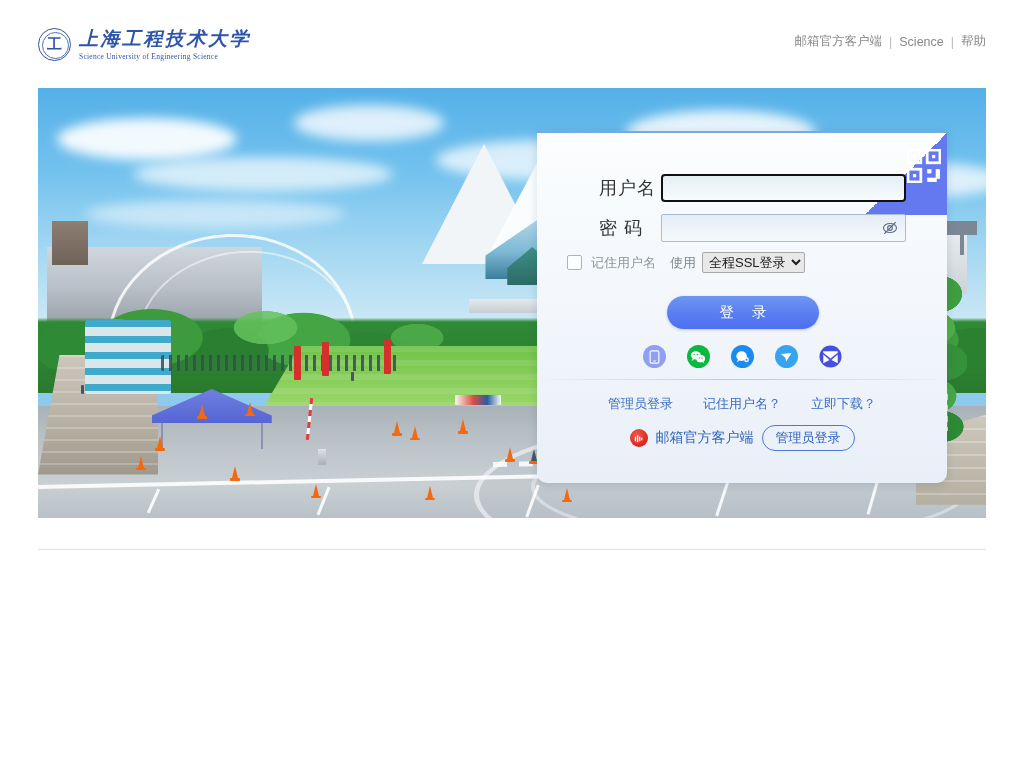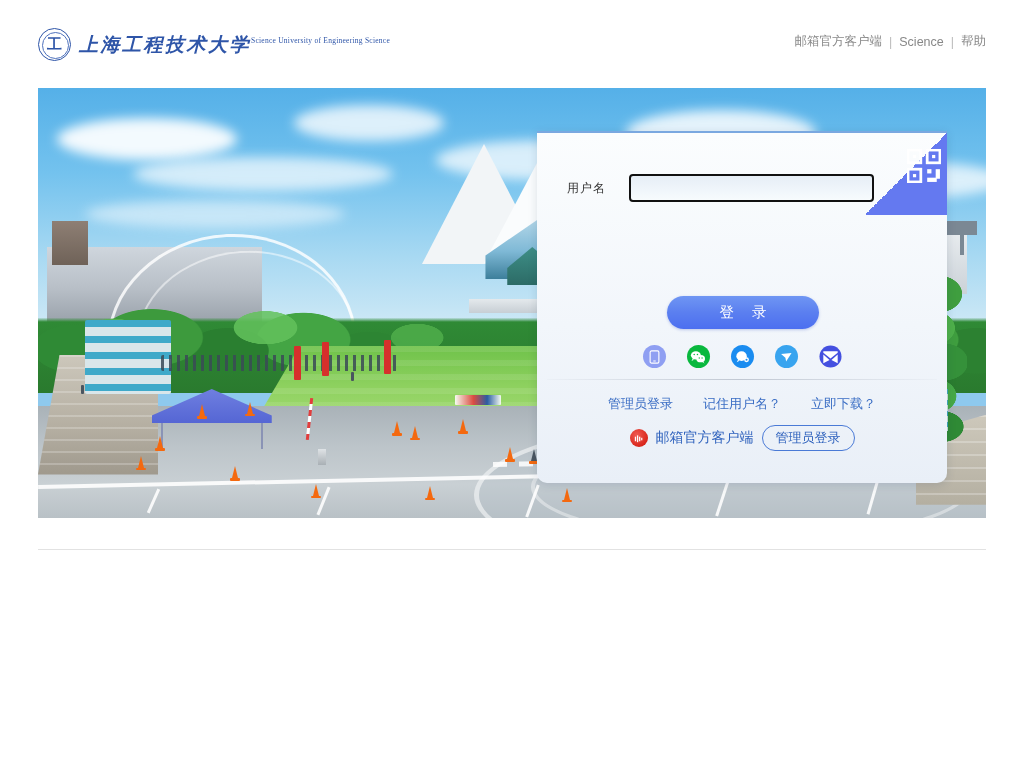--- a/index.html
+++ b/index.html
@@ -32,21 +32,21 @@
     width: 25px; height: 25px; border-radius: 50%;
     border: 1px solid #4f72bd;
   }
   .logo-seal-glyph {
     position: absolute; left: 0; top: 0; width: 100%; height: 100%;
     display: flex; align-items: center; justify-content: center;
     color: #2e55a8; font-size: 15px; font-weight: bold;
     font-family: "Liberation Serif", serif;
     line-height: 1;
   }
-  .logo-text { display: flex; flex-direction: row; justify-content: flex-end; }
+  .logo-text { display: flex; flex-direction: column; justify-content: flex-end; }
   .logo-cn {
     font-family: "Liberation Serif", "DejaVu Serif", serif;
     font-size: 19px; font-weight: bold; color: #2e55a8;
     letter-spacing: 2.5px; line-height: 1.15;
     font-style: italic;
   }
   .logo-en {
     font-family: "Liberation Serif", "DejaVu Serif", serif;
     font-size: 7.5px; color: #2e55a8;
     letter-spacing: 0.25px; line-height: 1.3; margin-top: 2px;
@@ -401,22 +401,22 @@
     position: absolute; right: 6px; top: 16px;
     width: 34px; height: 34px;
   }
 
   .form-row {
     position: absolute; display: flex; align-items: center;
   }
   .r-user { left: 30px; top: 41px; }
   .r-pass { left: 30px; top: 81px; }
   .f-label {
-    width: 62px; font-size: 12px; color: #333333;
-    letter-spacing: 1px; flex: none;
+    width: 62px; font-size: 18px; color: #333333;
+    letter-spacing: 1px; flex: none; margin-left: 32px;
   }
   .f-input {
     width: 245px; height: 28px;
     border: 1px solid #a9bdd4;
     background: linear-gradient(to bottom, #e3ecf5 0%, #eef4fa 55%, #f5f9fc 100%);
     padding: 0 8px; font-size: 13px; color: #222;
     outline: none; border-radius: 2px;
     font-family: "Liberation Sans", sans-serif;
   }
   .f-input.focused {
@@ -641,21 +641,43 @@
         <rect x="27" y="19" width="4" height="9" fill="#ffffff"></rect>
         <rect x="19" y="27" width="9" height="4" fill="#ffffff"></rect>
       </svg>
     </div>
 
     <div class="form-row r-user">
       <div class="f-label">用户名</div>
       <input class="f-input focused" type="text" placeholder="" style="">
     </div>
 
-
+    <div class="form-row r-pass">
+      <div class="f-label">密 码</div>
+      <div class="pass-wrap">
+        <input class="f-input" type="password" style="width: 245px;" placeholder="">
+        <span class="eye-btn">
+          <svg width="18" height="18" viewBox="0 0 20 20">
+            <ellipse cx="10" cy="10" rx="7.2" ry="5" fill="none" stroke="#5d6b82" stroke-width="1.2"></ellipse>
+            <circle cx="10" cy="10" r="2.6" fill="none" stroke="#5d6b82" stroke-width="1.2"></circle>
+            <line x1="3.6" y1="16.6" x2="16.4" y2="3.4" stroke="#5d6b82" stroke-width="1.3"></line>
+          </svg>
+        </span>
+      </div>
+    </div>
+
+    <div class="form-row r-opts">
+      <span class="chk"></span>
+      <span class="opt-text">记住用户名</span>
+      <span class="opt-text2">使用</span>
+      <select class="ssl-select">
+        <option>全程SSL登录</option>
+        <option>普通登录</option>
+      </select>
+    </div>
 
     <button class="login-btn">登 录</button>
 
     <div class="socials">
       <span class="sicon s-mobile">
         <svg width="11" height="14" viewBox="0 0 12 16">
           <rect x="1" y="1" width="10" height="14" rx="1.6" fill="none" stroke="#ffffff" stroke-width="1.3"></rect>
           <line x1="4.6" y1="12.6" x2="7.4" y2="12.6" stroke="#ffffff" stroke-width="1.2"></line>
         </svg>
       </span>

